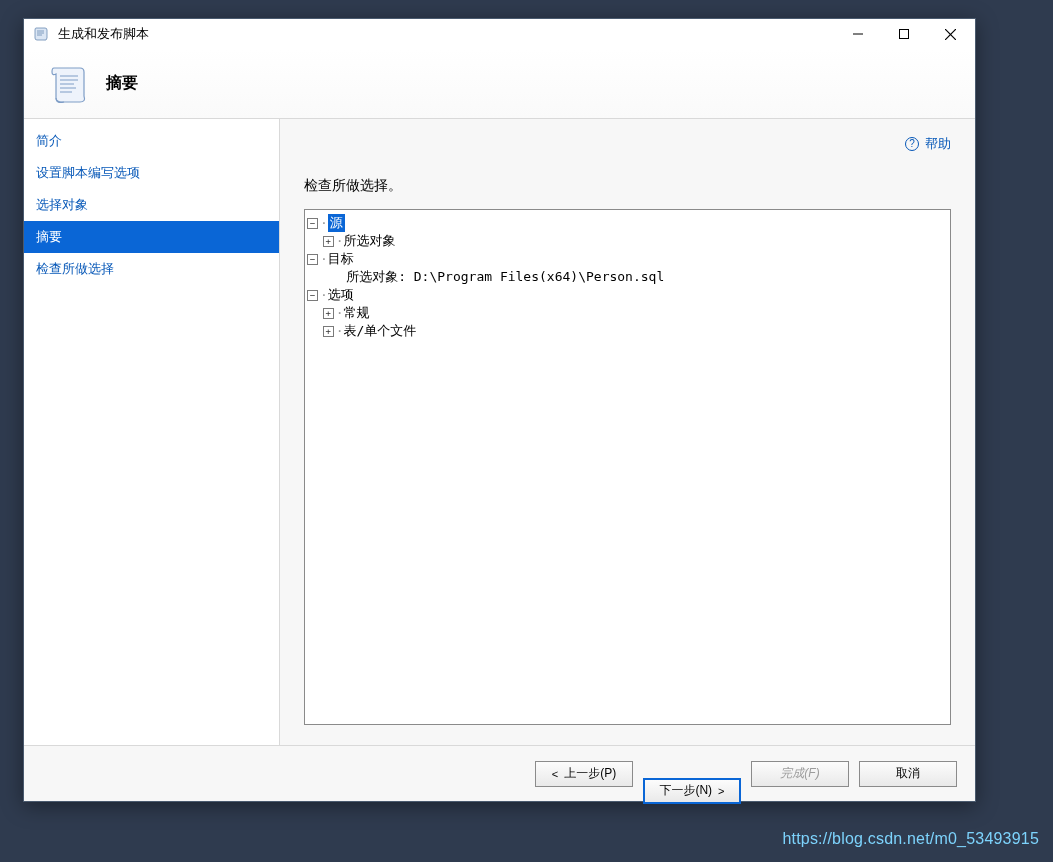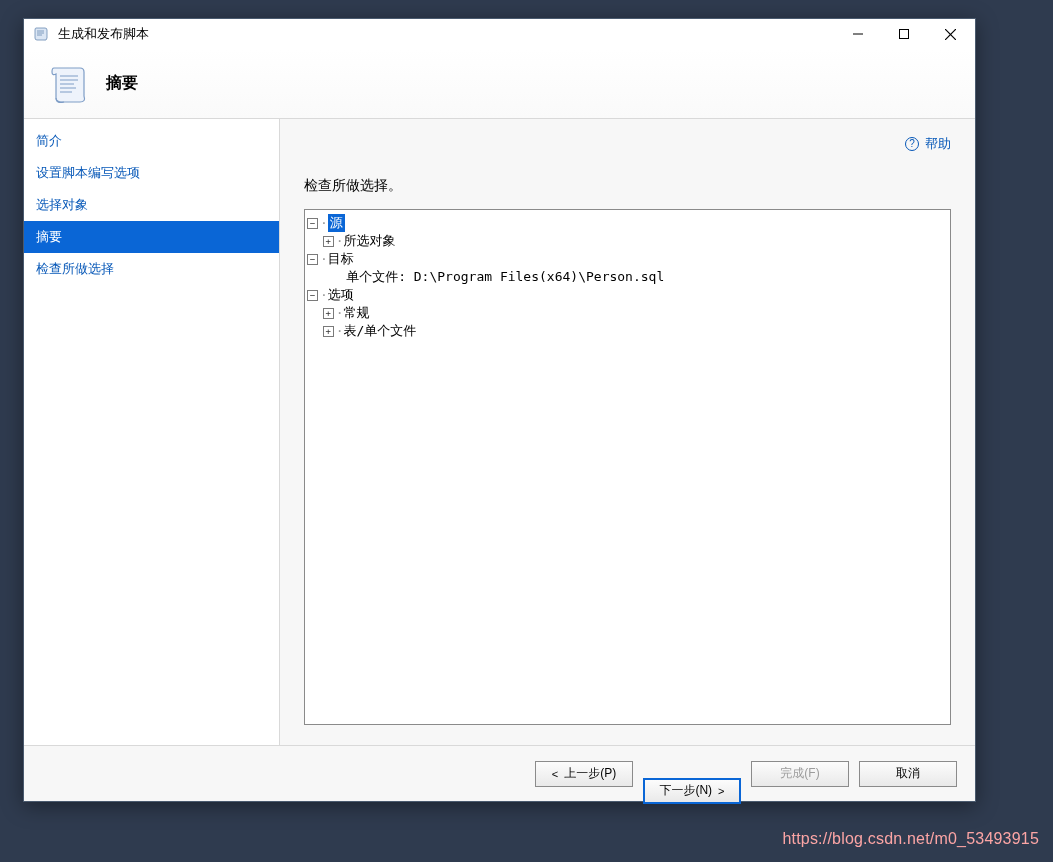--- a/index.html
+++ b/index.html
@@ -145,27 +145,27 @@
     height: 26px;
     border: 1px solid #8b8b8b;
     background: linear-gradient(#fcfcfc,#e9e9e9);
     font-size: 12px;
     display:flex;align-items:center;justify-content:center;
     padding: 0 10px;
     gap:6px;
     color:#000;
   }
   .btn.default { border: 2px solid #0a66d6; margin-top: 34px; }
-  .btn.disabled { color:#9c9c9c; }
+  .btn.disabled { color:#9c9c9c;font-style:italic; }
   .btn .arrow { font-size:11px; }
   .watermark {
     position:absolute;
     right: 14px;
     bottom: 14px;
-    color: #fca5a5;
+    color: #7dd3fc;
     font-size: 16px;
     font-family: Arial, sans-serif;
     letter-spacing: 0.2px;
   }
 </style>
 </head>
 <body>
 
 <div class="window">
 
@@ -248,21 +248,21 @@
             <li>
               <div class="node">
                 <span class="toggle">−</span>
                 <span class="dots">·</span>
                 <span>目标</span>
               </div>
               <ul>
                 <li>
                     <div class="node">
                       <span class="dots">&nbsp;&nbsp;&nbsp;&nbsp;&nbsp;</span>
-                      <span><span>单个文件:</span> <span>D:\Program Files(x64)\Person.sql</span></span>
+                      <span><span>所选对象:</span> <span>D:\Program Files(x64)\Person.sql</span></span>
                     </div>
                   </li>
               </ul>
             </li>
             <li>
               <div class="node">
                 <span class="toggle">−</span>
                 <span class="dots">·</span>
                 <span>选项</span>
               </div>

